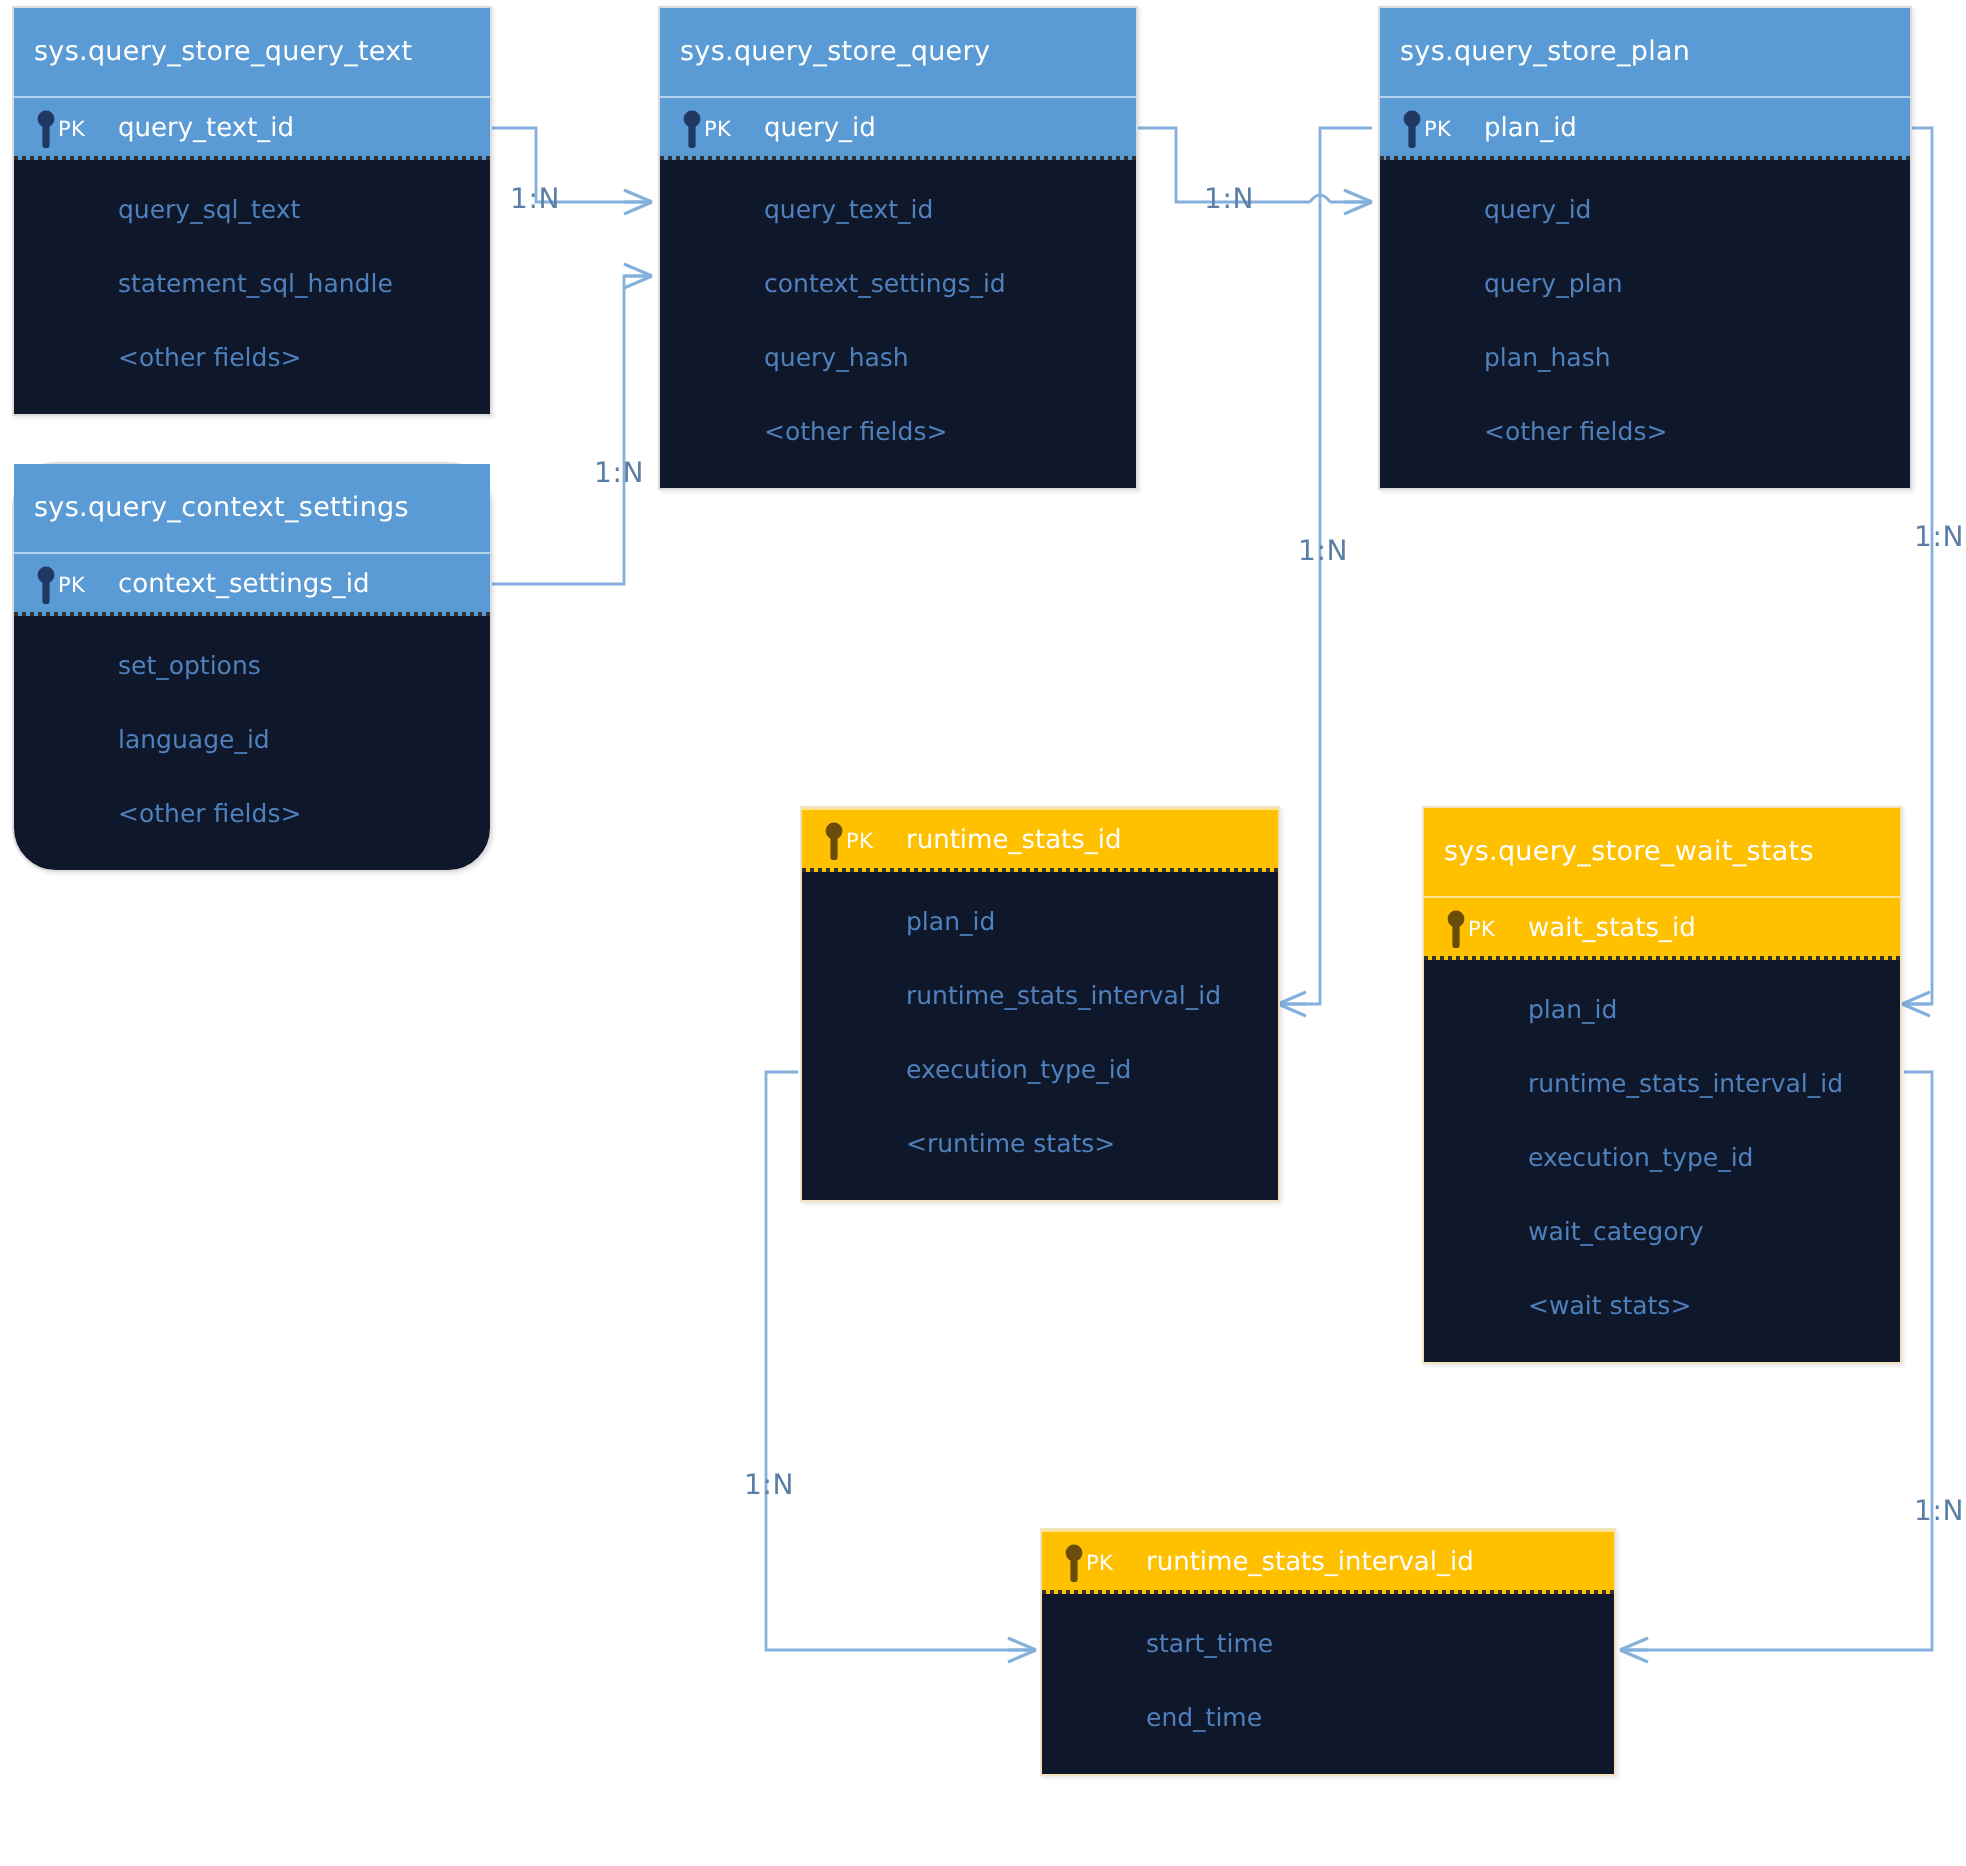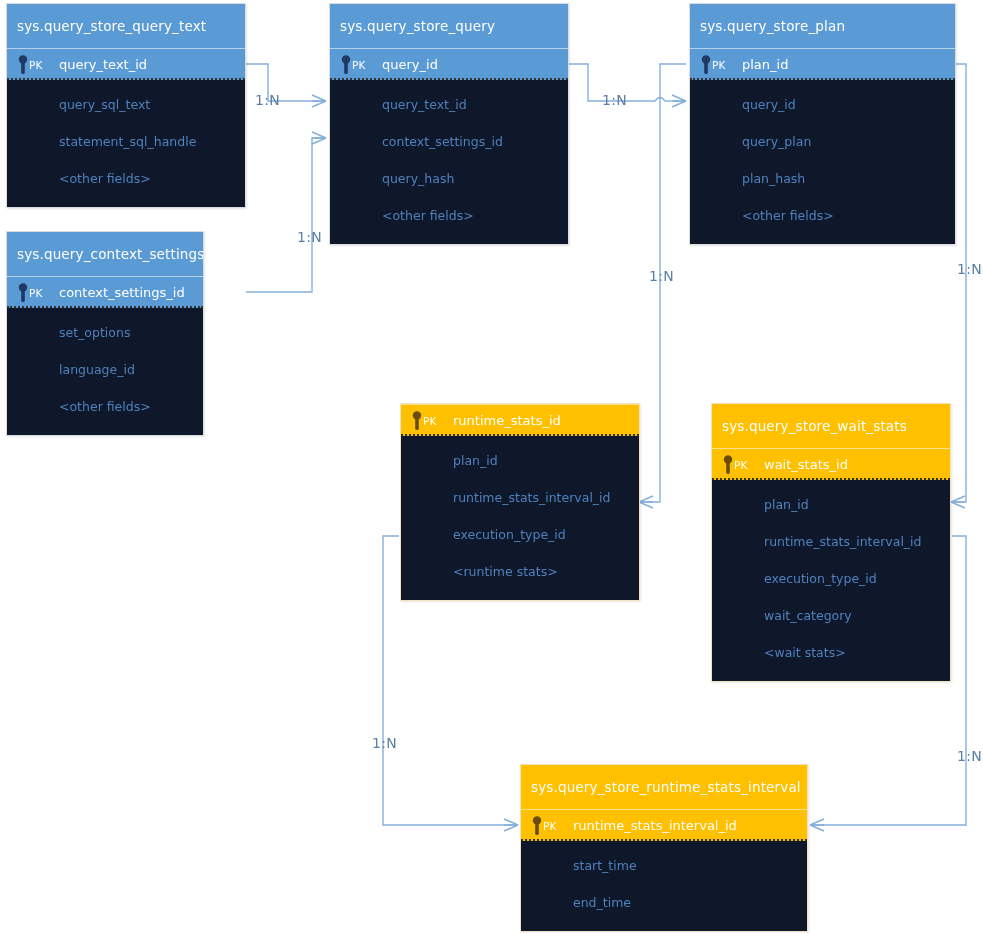--- a/index.html
+++ b/index.html
@@ -207,21 +207,21 @@
       <span class="pk-name">plan_id</span>
     </div>
     <div class="ent-body">
       <div class="ent-field">query_id</div>
       <div class="ent-field">query_plan</div>
       <div class="ent-field">plan_hash</div>
       <div class="ent-field">&lt;other fields&gt;</div>
     </div>
   </div>
 
-  <div class="entity theme-blue" style="left:6px; top:231px; width:198px;">
+  <div class="entity theme-blue" style="left:6px; top:231px; width:240px;border-radius:22px;">
     <div class="ent-title">sys.query_context_settings</div>
     <div class="ent-pk">
       <svg class="pk-key" viewBox="0 0 10 20">
         <circle cx="5" cy="4.5" r="4.2" fill="#1F3864"></circle>
         <rect x="3.2" y="7" width="3.6" height="12" rx="1.4" fill="#1F3864"></rect>
       </svg>
       <span class="pk-tag">PK</span>
       <span class="pk-name">context_settings_id</span>
     </div>
     <div class="ent-body">
@@ -261,21 +261,20 @@
     <div class="ent-body">
       <div class="ent-field">plan_id</div>
       <div class="ent-field">runtime_stats_interval_id</div>
       <div class="ent-field">execution_type_id</div>
       <div class="ent-field">wait_category</div>
       <div class="ent-field">&lt;wait stats&gt;</div>
     </div>
   </div>
 
   <div class="entity theme-orange" style="left:520px; top:764px; width:288px;">
-    <div class="ent-title">sys.query_store_runtime_stats_interval</div>
     <div class="ent-pk">
       <svg class="pk-key" viewBox="0 0 10 20">
         <circle cx="5" cy="4.5" r="4.2" fill="#6B4C0A"></circle>
         <rect x="3.2" y="7" width="3.6" height="12" rx="1.4" fill="#6B4C0A"></rect>
       </svg>
       <span class="pk-tag">PK</span>
       <span class="pk-name">runtime_stats_interval_id</span>
     </div>
     <div class="ent-body">
       <div class="ent-field">start_time</div>

